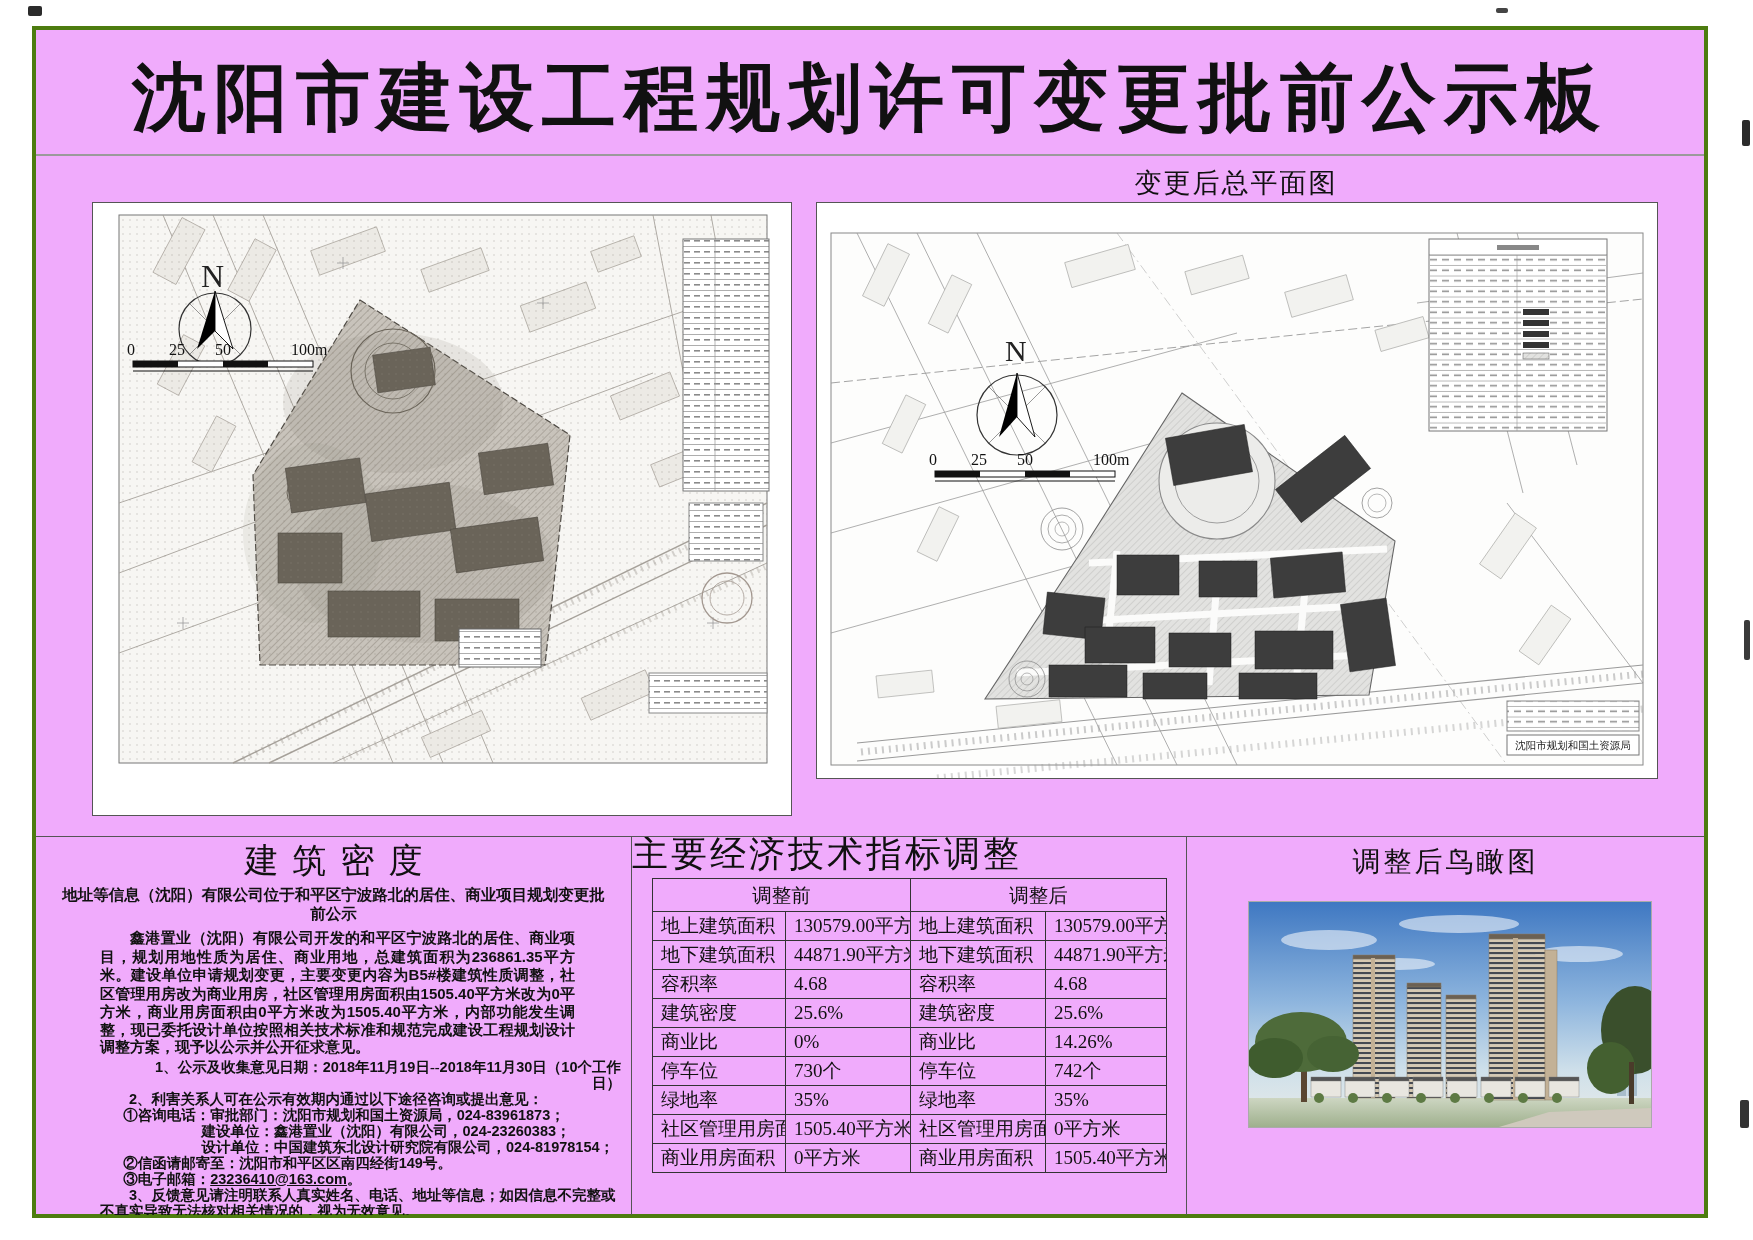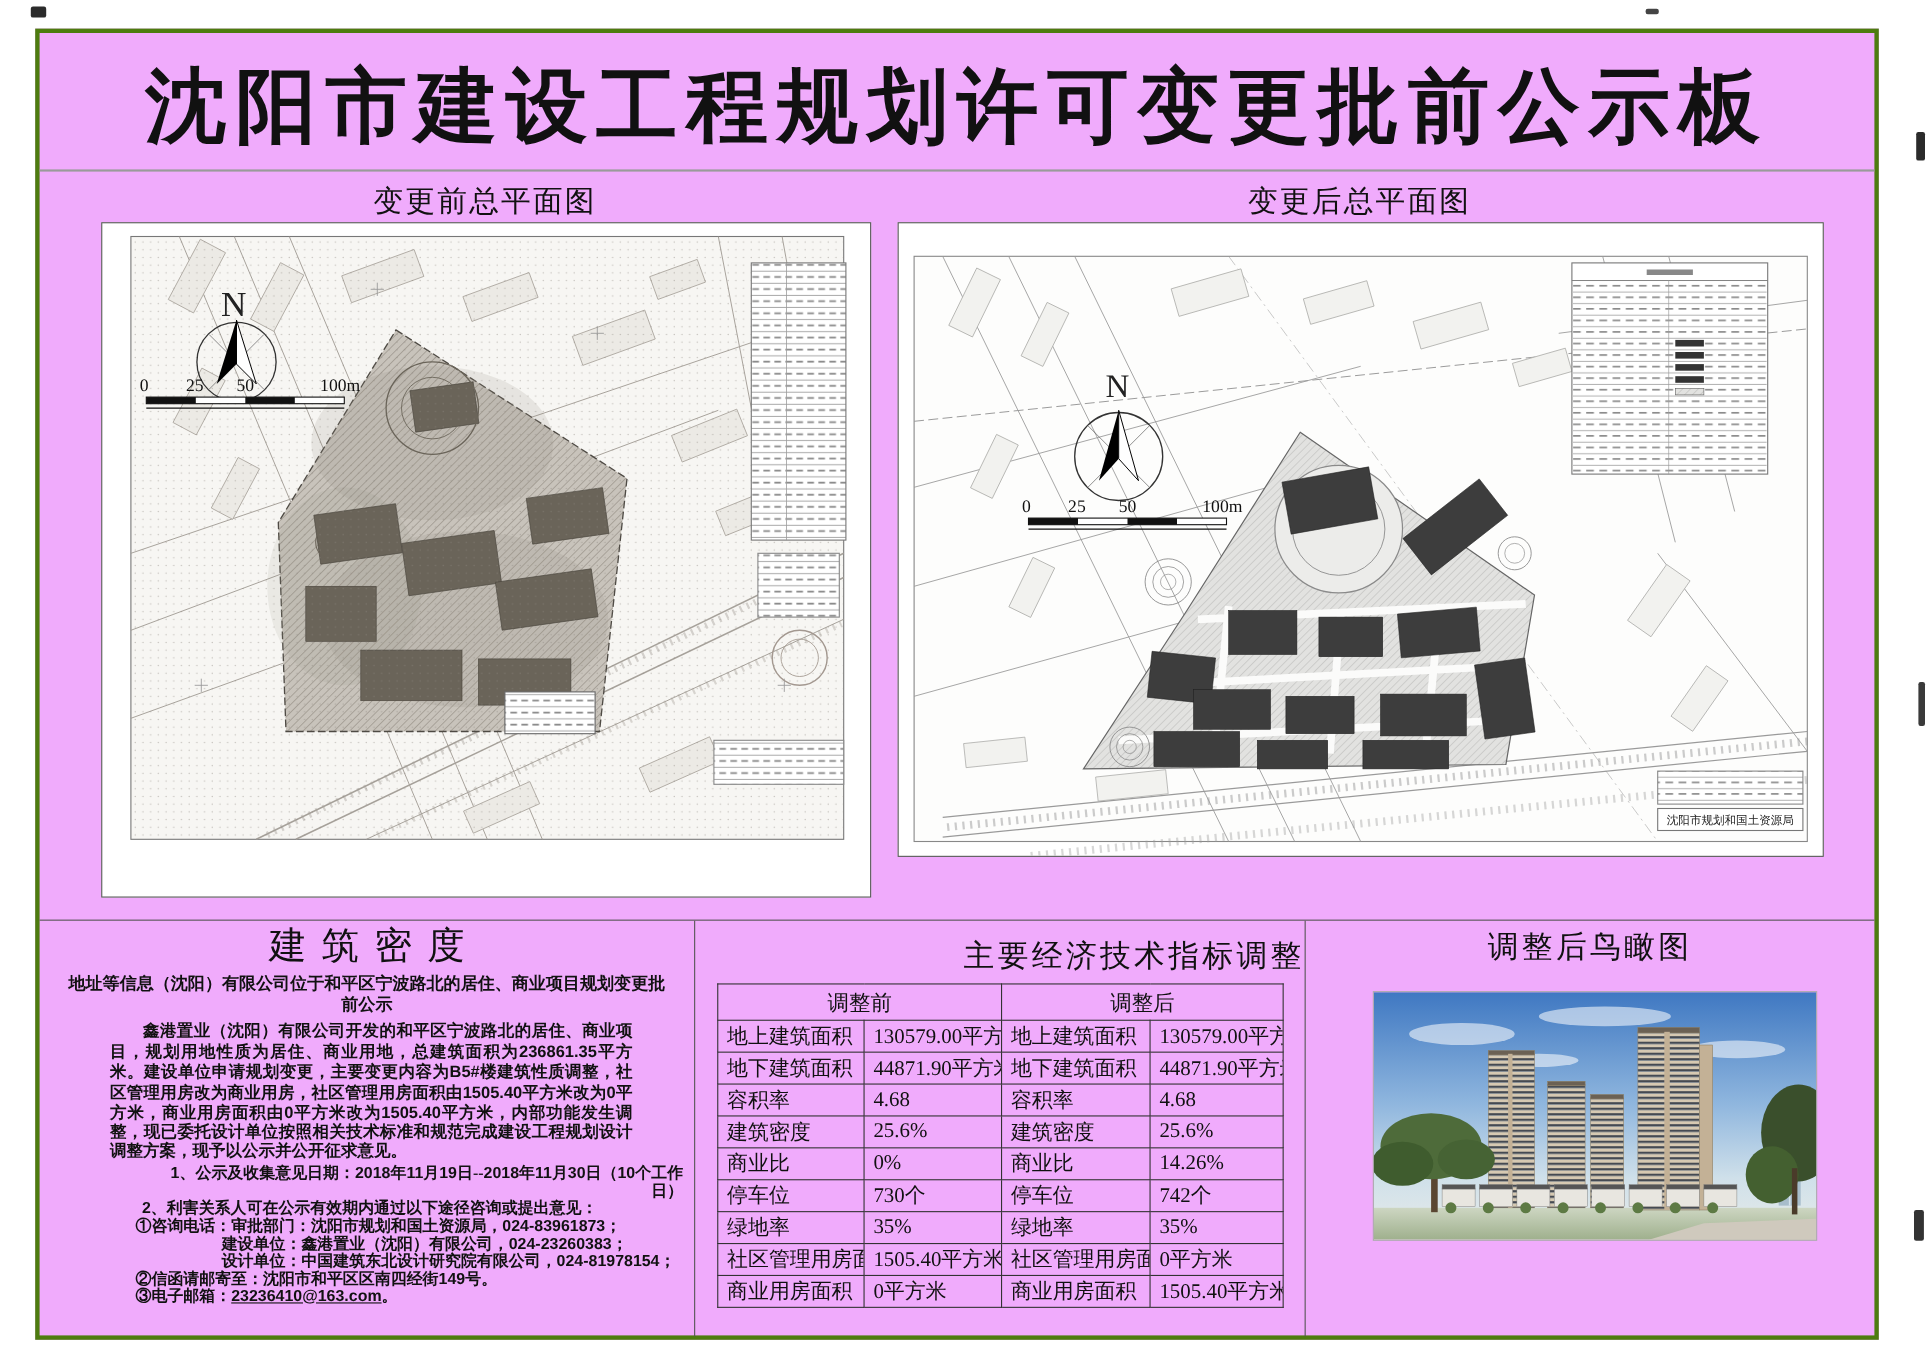--- a/index.html
+++ b/index.html
@@ -32,21 +32,21 @@
   .col-aerial{left:1150px;width:517px;border-left:1px solid #555;}
 
   .notice-title{margin-top:6px;text-align:center;font-size:34px;line-height:36px;letter-spacing:14px;padding-left:14px;}
   .notice-subtitle{margin:6px 26px 0 26px;text-align:center;font-size:15.5px;line-height:19px;font-weight:bold;}
   .notice-paragraph{margin:7px 56px 0 64px;font-size:15px;line-height:17.5px;font-weight:bold;text-align:justify;text-indent:2em;}
   .notice-items{margin:2px 10px 0 64px;font-size:14.5px;line-height:16px;font-weight:bold;}
   .n-item{white-space:normal;}
   .notice-body b, .n-item b, .sig b{font-family:"Liberation Sans","DejaVu Sans",sans-serif;font-weight:700;}
   .n-item u{text-decoration:underline;}
 
-  .ind-title{margin-top:16px;text-align:right;font-size:28px;line-height:34px;letter-spacing:3px;}
+  .ind-title{margin-top:0;text-align:left;font-size:36px;line-height:34px;letter-spacing:3px;}
   table.ind{border-collapse:collapse;table-layout:fixed;width:514px;margin:7px 0 0 20px;padding-left:28px;}
   table.ind th, table.ind td{border:1px solid #333;overflow:hidden;white-space:nowrap;}
   table.ind th{height:30px;font-weight:normal;font-size:19.5px;text-align:center;}
   table.ind td{height:28px;font-size:19px;padding:0 4px 0 8px;}
 
   .aerial-title{margin-top:8px;text-align:center;font-size:28px;line-height:34px;letter-spacing:3px;}
   .aerial-photo{position:absolute;left:61px;top:64px;width:402px;height:225px;border:1px solid #aaa;}
   .aerial-photo svg{display:block;}
 
   .artifact{position:absolute;background:#2b2b2b;border-radius:2px;}
@@ -57,21 +57,20 @@
   #art5{left:1740px;top:1100px;width:9px;height:28px;background:#333;}
 </style>
 </head>
 <body>
 
 <div class="board">
 
   <div class="board-title">沈阳市建设工程规划许可变更批前公示板</div>
   <div class="title-rule"></div>
 
-  <div class="plan-head" id="headL">变更前总平面图</div>
   <div class="plan-head" id="headR">变更后总平面图</div>
 
   <div class="plan-panel" id="panelL">
     <svg width="698" height="612" viewBox="0 0 698 612">
       <defs>
         <pattern id="lhatch" width="5" height="5" patternUnits="userSpaceOnUse" patternTransform="rotate(45)">
           <rect width="5" height="5" fill="#c8c3bb"></rect>
           <line x1="0" y1="0" x2="0" y2="5" stroke="#a49e94" stroke-width="1.6"></line>
         </pattern>
         <pattern id="ldots" width="7" height="7" patternUnits="userSpaceOnUse">
@@ -315,20 +314,21 @@
       <div class="notice-subtitle notice-body">地址等信息（沈阳）有限公司位于和平区宁波路北的居住、商业项目规划变更批前公示</div>
       <div class="notice-paragraph notice-body">鑫港置业（沈阳）有限公司开发的和平区宁波路北的居住、商业项目，规划用地性质为居住、商业用地，总建筑面积为<b>236861.35</b>平方米。建设单位申请规划变更，主要变更内容为<b>B5#</b>楼建筑性质调整，社区管理用房改为商业用房，社区管理用房面积由<b>1505.40</b>平方米改为<b>0</b>平方米，商业用房面积由<b>0</b>平方米改为<b>1505.40</b>平方米，内部功能发生调整，现已委托设计单位按照相关技术标准和规范完成建设工程规划设计调整方案，现予以公示并公开征求意见。</div>
       <div class="notice-items">
           <div class="n-item" style="text-indent: 2em; text-align: right;"><b>1</b>、公示及收集意见日期：<b>2018</b>年<b>11</b>月<b>19</b>日--<b>2018</b>年<b>11</b>月<b>30</b>日（<b>10</b>个工作日）</div>
           <div class="n-item" style="text-indent: 2em;"><b>2</b>、利害关系人可在公示有效期内通过以下途径咨询或提出意见：</div>
           <div class="n-item" style="text-indent: 1.6em;">①咨询电话：审批部门：沈阳市规划和国土资源局，<b>024-83961873</b>；</div>
           <div class="n-item" style="text-indent: 7em;">建设单位：鑫港置业（沈阳）有限公司，<b>024-23260383</b>；</div>
           <div class="n-item" style="text-indent: 7em;">设计单位：中国建筑东北设计研究院有限公司，<b>024-81978154</b>；</div>
           <div class="n-item" style="text-indent: 1.6em;">②信函请邮寄至：沈阳市和平区区南四经街<b>149</b>号。</div>
           <div class="n-item" style="text-indent: 1.6em;">③电子邮箱：<b><u>23236410@163.com</u></b>。</div>
+          <div class="n-item" style="text-indent: 2em;"><b>3</b>、反馈意见请注明联系人真实姓名、电话、地址等信息；如因信息不完整或不真实导致无法核对相关情况的，视为无效意见。</div>
         </div>
 
     </div>
 
     <div class="bcol col-ind">
       <div class="ind-title">主要经济技术指标调整</div>
       <table class="ind">
         <colgroup>
             <col style="width:133px">
             <col style="width:125px">

